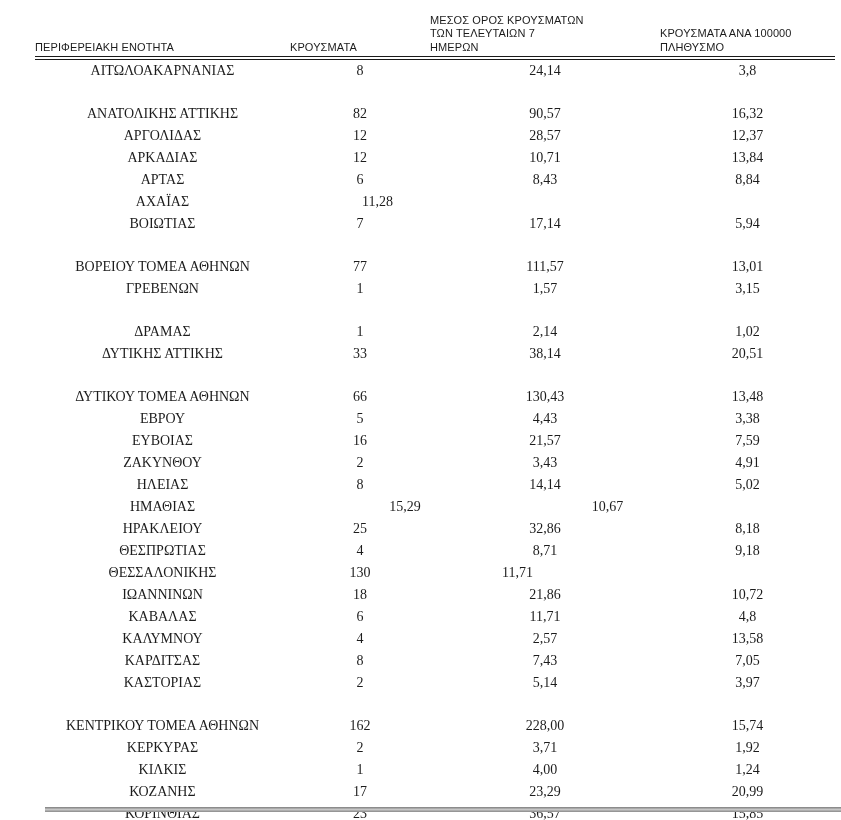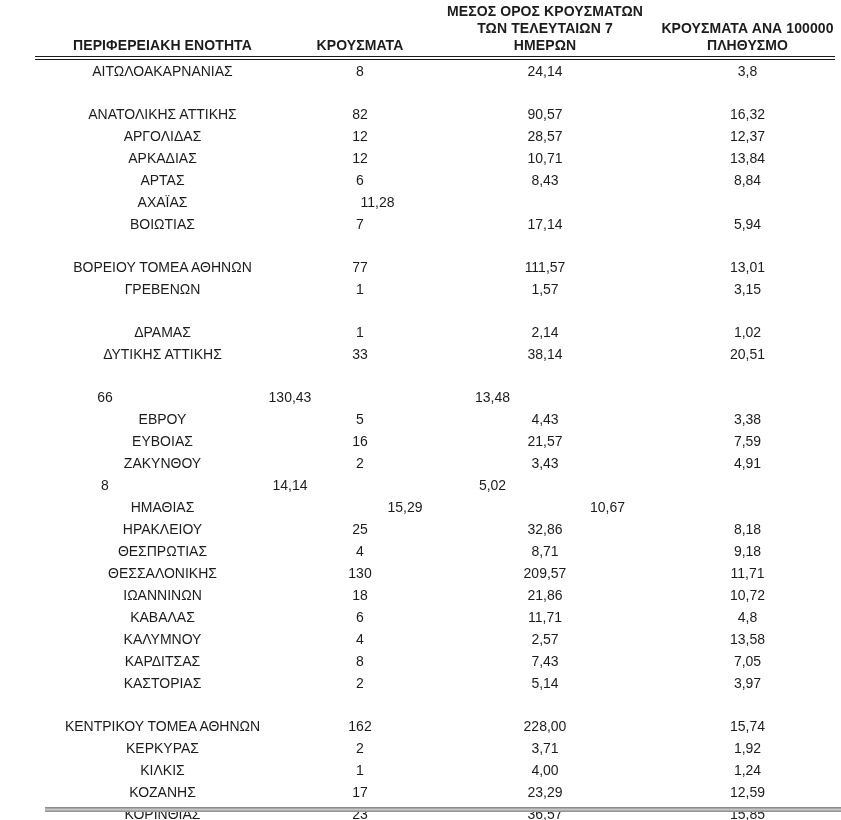--- a/index.html
+++ b/index.html
@@ -26,32 +26,31 @@
     align-items: flex-end;
     min-height: 54px;
     border-bottom: 4px double #1a1a1a;
     padding-bottom: 2px;
   }
   .c1 { width: 255px; }
   .c2 { width: 140px; }
   .c3 { width: 230px; }
   .c4 { width: 175px; }
   .th {
-    text-align: center;
-    font-size: 14px;
+    font-size: 11px;
     line-height: 1.22;
     letter-spacing: 0.1px;
-    font-weight: bold;
   }
   .th-line { display: block; }
   .tbody { width: 100%; }
   .tr {
     display: flex;
     height: 22px;
     align-items: center;
+    font-family: Liberation Serif, serif;
   }
   .td {
     text-align: center;
     font-size: 14px;
     line-height: 22px;
     white-space: nowrap;
   }
   .gap-row { height: 21px; }
   .bottom-bar {
     position: absolute;
@@ -161,20 +160,21 @@
   <div class="tr">
     <div class="td c1">ΔΥΤΙΚΗΣ ΑΤΤΙΚΗΣ</div>
     <div class="td c2">33</div>
     <div class="td c3">38,14</div>
     <div class="td c4">20,51</div>
   </div>
 
   <div class="gap-row"></div>
 
   <div class="tr">
+    <div class="td c1">ΔΥΤΙΚΟΥ ΤΟΜΕΑ ΑΘΗΝΩΝ</div>
     <div class="td c2">66</div>
     <div class="td c3">130,43</div>
     <div class="td c4">13,48</div>
   </div>
 
   <div class="tr">
     <div class="td c1">ΕΒΡΟΥ</div>
     <div class="td c2">5</div>
     <div class="td c3">4,43</div>
     <div class="td c4">3,38</div>
@@ -188,20 +188,21 @@
   </div>
 
   <div class="tr">
     <div class="td c1">ΖΑΚΥΝΘΟΥ</div>
     <div class="td c2">2</div>
     <div class="td c3">3,43</div>
     <div class="td c4">4,91</div>
   </div>
 
   <div class="tr">
+    <div class="td c1">ΗΛΕΙΑΣ</div>
     <div class="td c2">8</div>
     <div class="td c3">14,14</div>
     <div class="td c4">5,02</div>
   </div>
 
   <div class="tr">
     <div class="td c1">ΗΜΑΘΙΑΣ</div>
     <div class="td c3">15,29</div>
     <div class="td c4">10,67</div>
   </div>
@@ -216,21 +217,20 @@
   <div class="tr">
     <div class="td c1">ΘΕΣΠΡΩΤΙΑΣ</div>
     <div class="td c2">4</div>
     <div class="td c3">8,71</div>
     <div class="td c4">9,18</div>
   </div>
 
   <div class="tr">
     <div class="td c1">ΘΕΣΣΑΛΟΝΙΚΗΣ</div>
     <div class="td c2">130</div>
-    <div class="td c3">209,57</div>
     <div class="td c4">11,71</div>
   </div>
 
   <div class="tr">
     <div class="td c1">ΙΩΑΝΝΙΝΩΝ</div>
     <div class="td c2">18</div>
     <div class="td c3">21,86</div>
     <div class="td c4">10,72</div>
   </div>
 
@@ -282,21 +282,21 @@
     <div class="td c1">ΚΙΛΚΙΣ</div>
     <div class="td c2">1</div>
     <div class="td c3">4,00</div>
     <div class="td c4">1,24</div>
   </div>
 
   <div class="tr">
     <div class="td c1">ΚΟΖΑΝΗΣ</div>
     <div class="td c2">17</div>
     <div class="td c3">23,29</div>
-    <div class="td c4">12,59</div>
+    <div class="td c4">20,99</div>
   </div>
 
   <div class="tr">
     <div class="td c1">ΚΟΡΙΝΘΙΑΣ</div>
     <div class="td c2">23</div>
     <div class="td c3">36,57</div>
     <div class="td c4">15,85</div>
   </div>
 
 </div>

